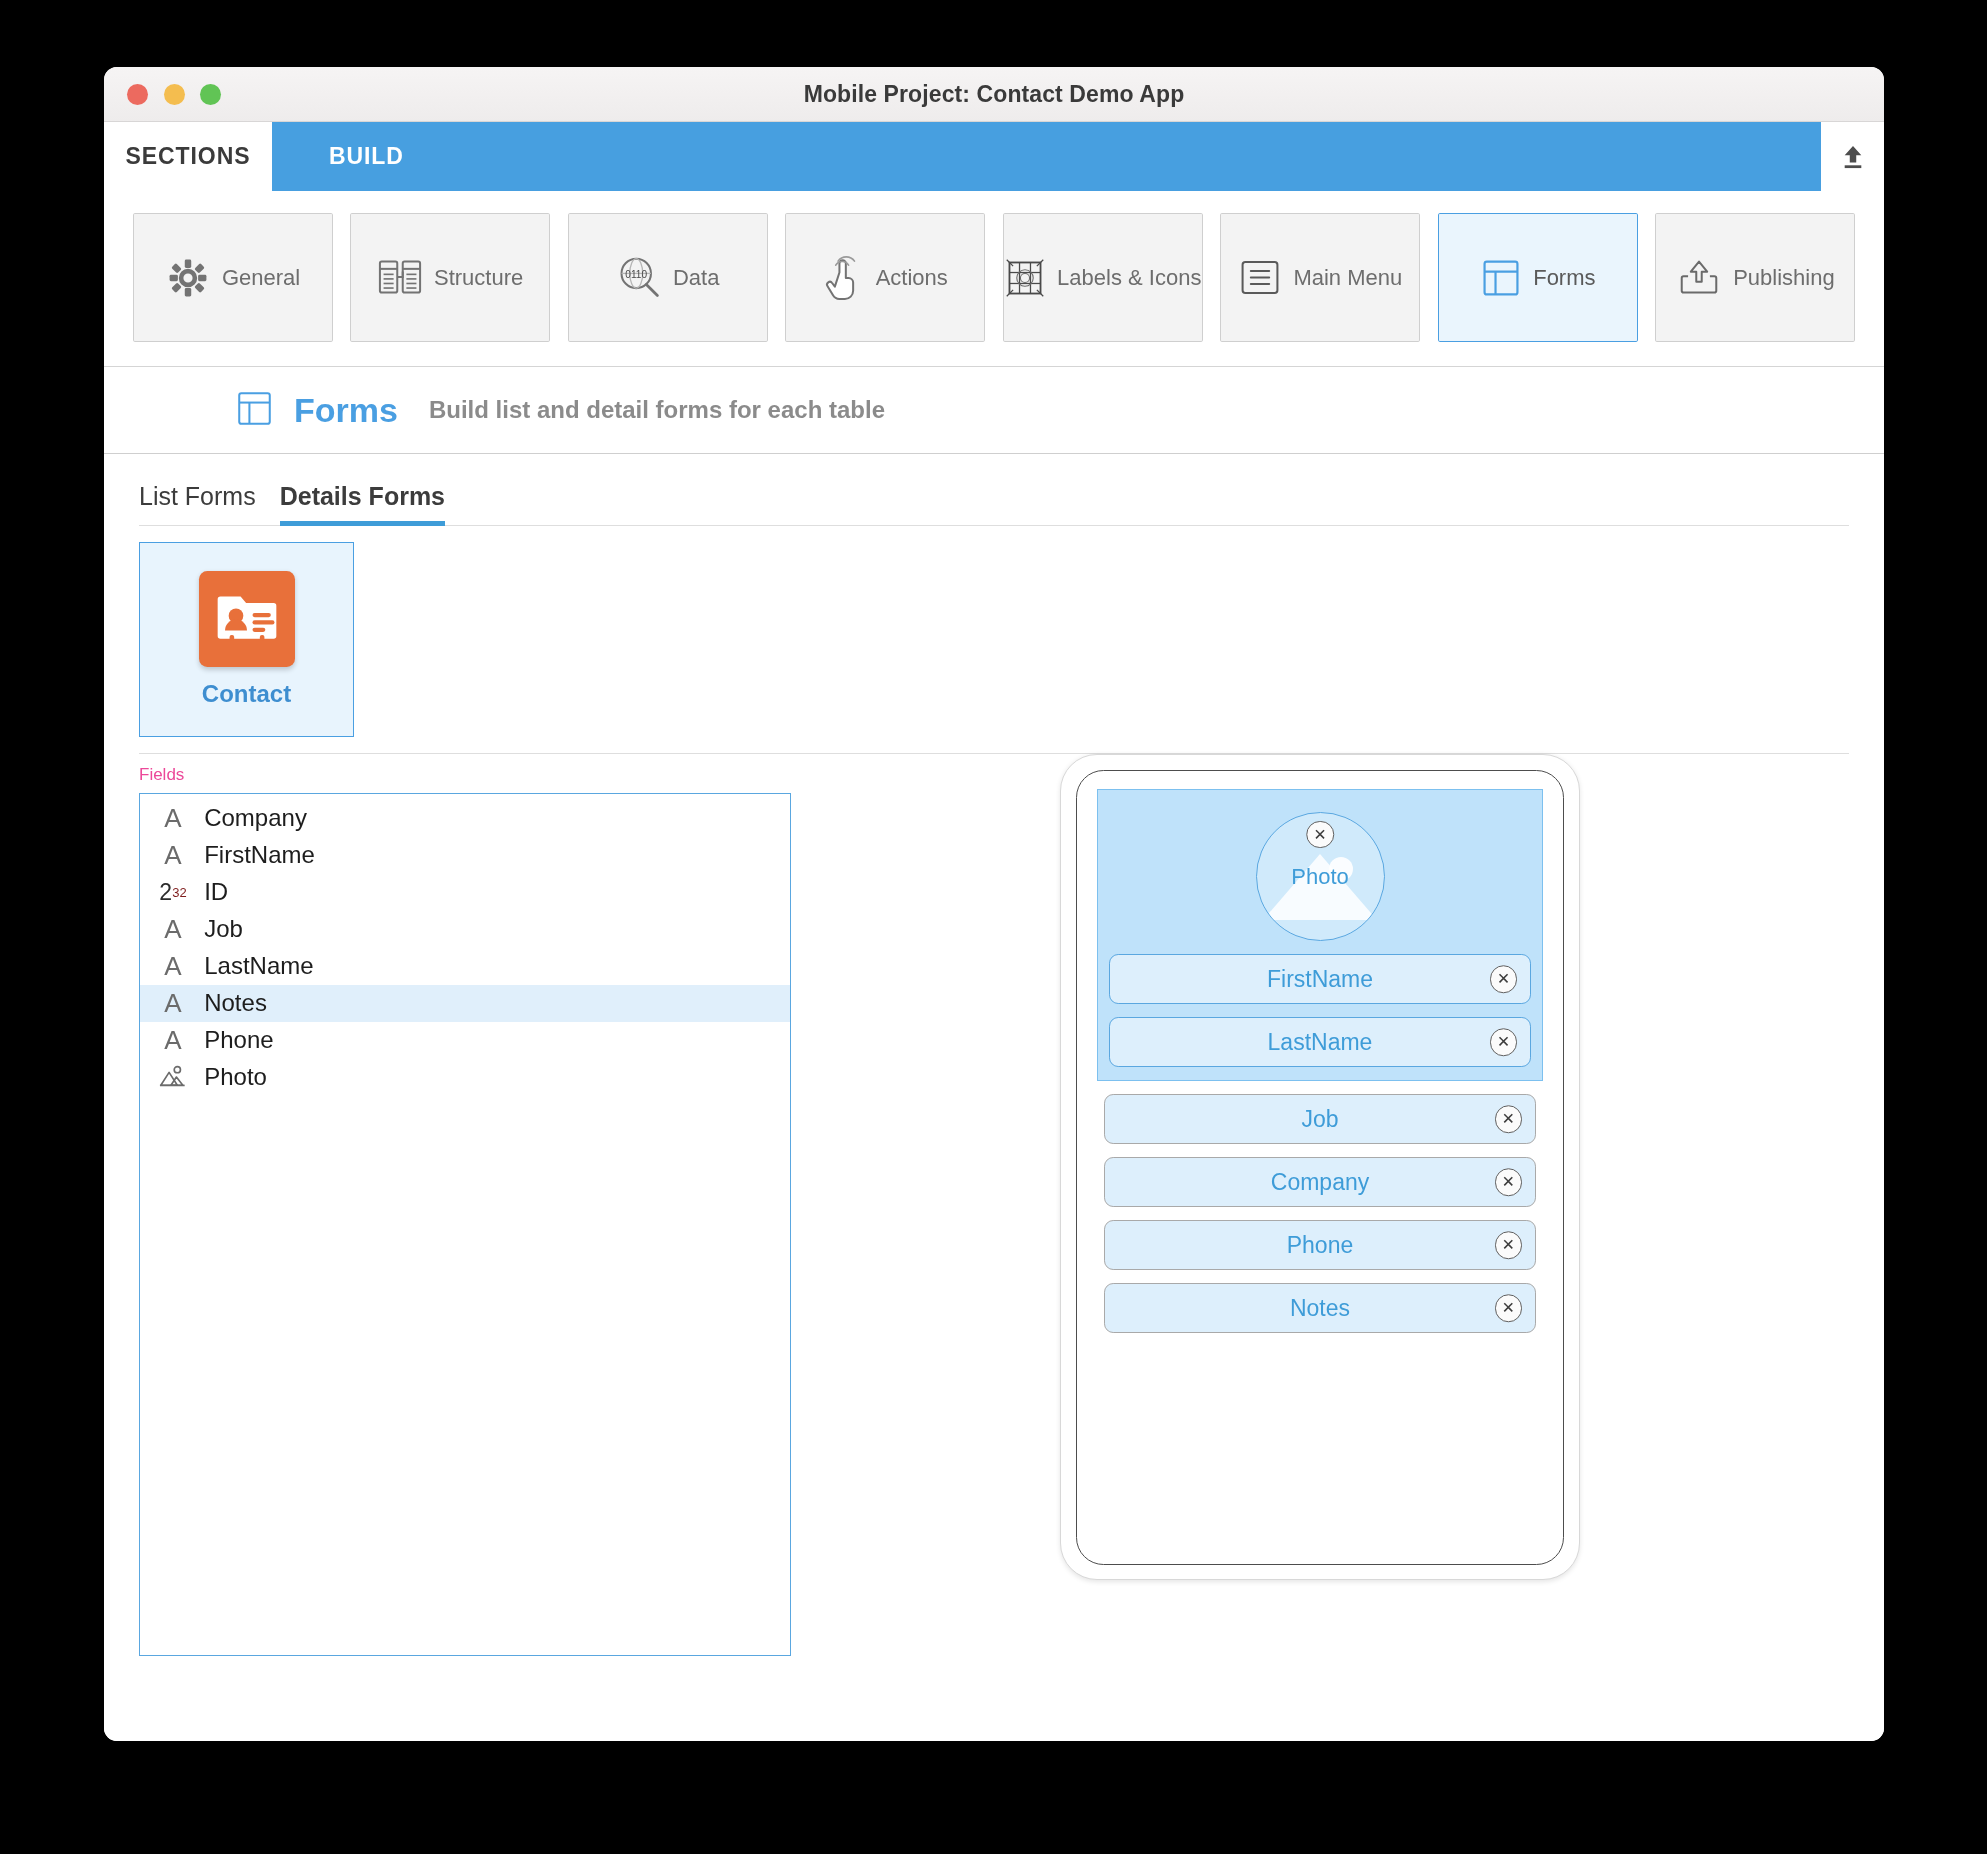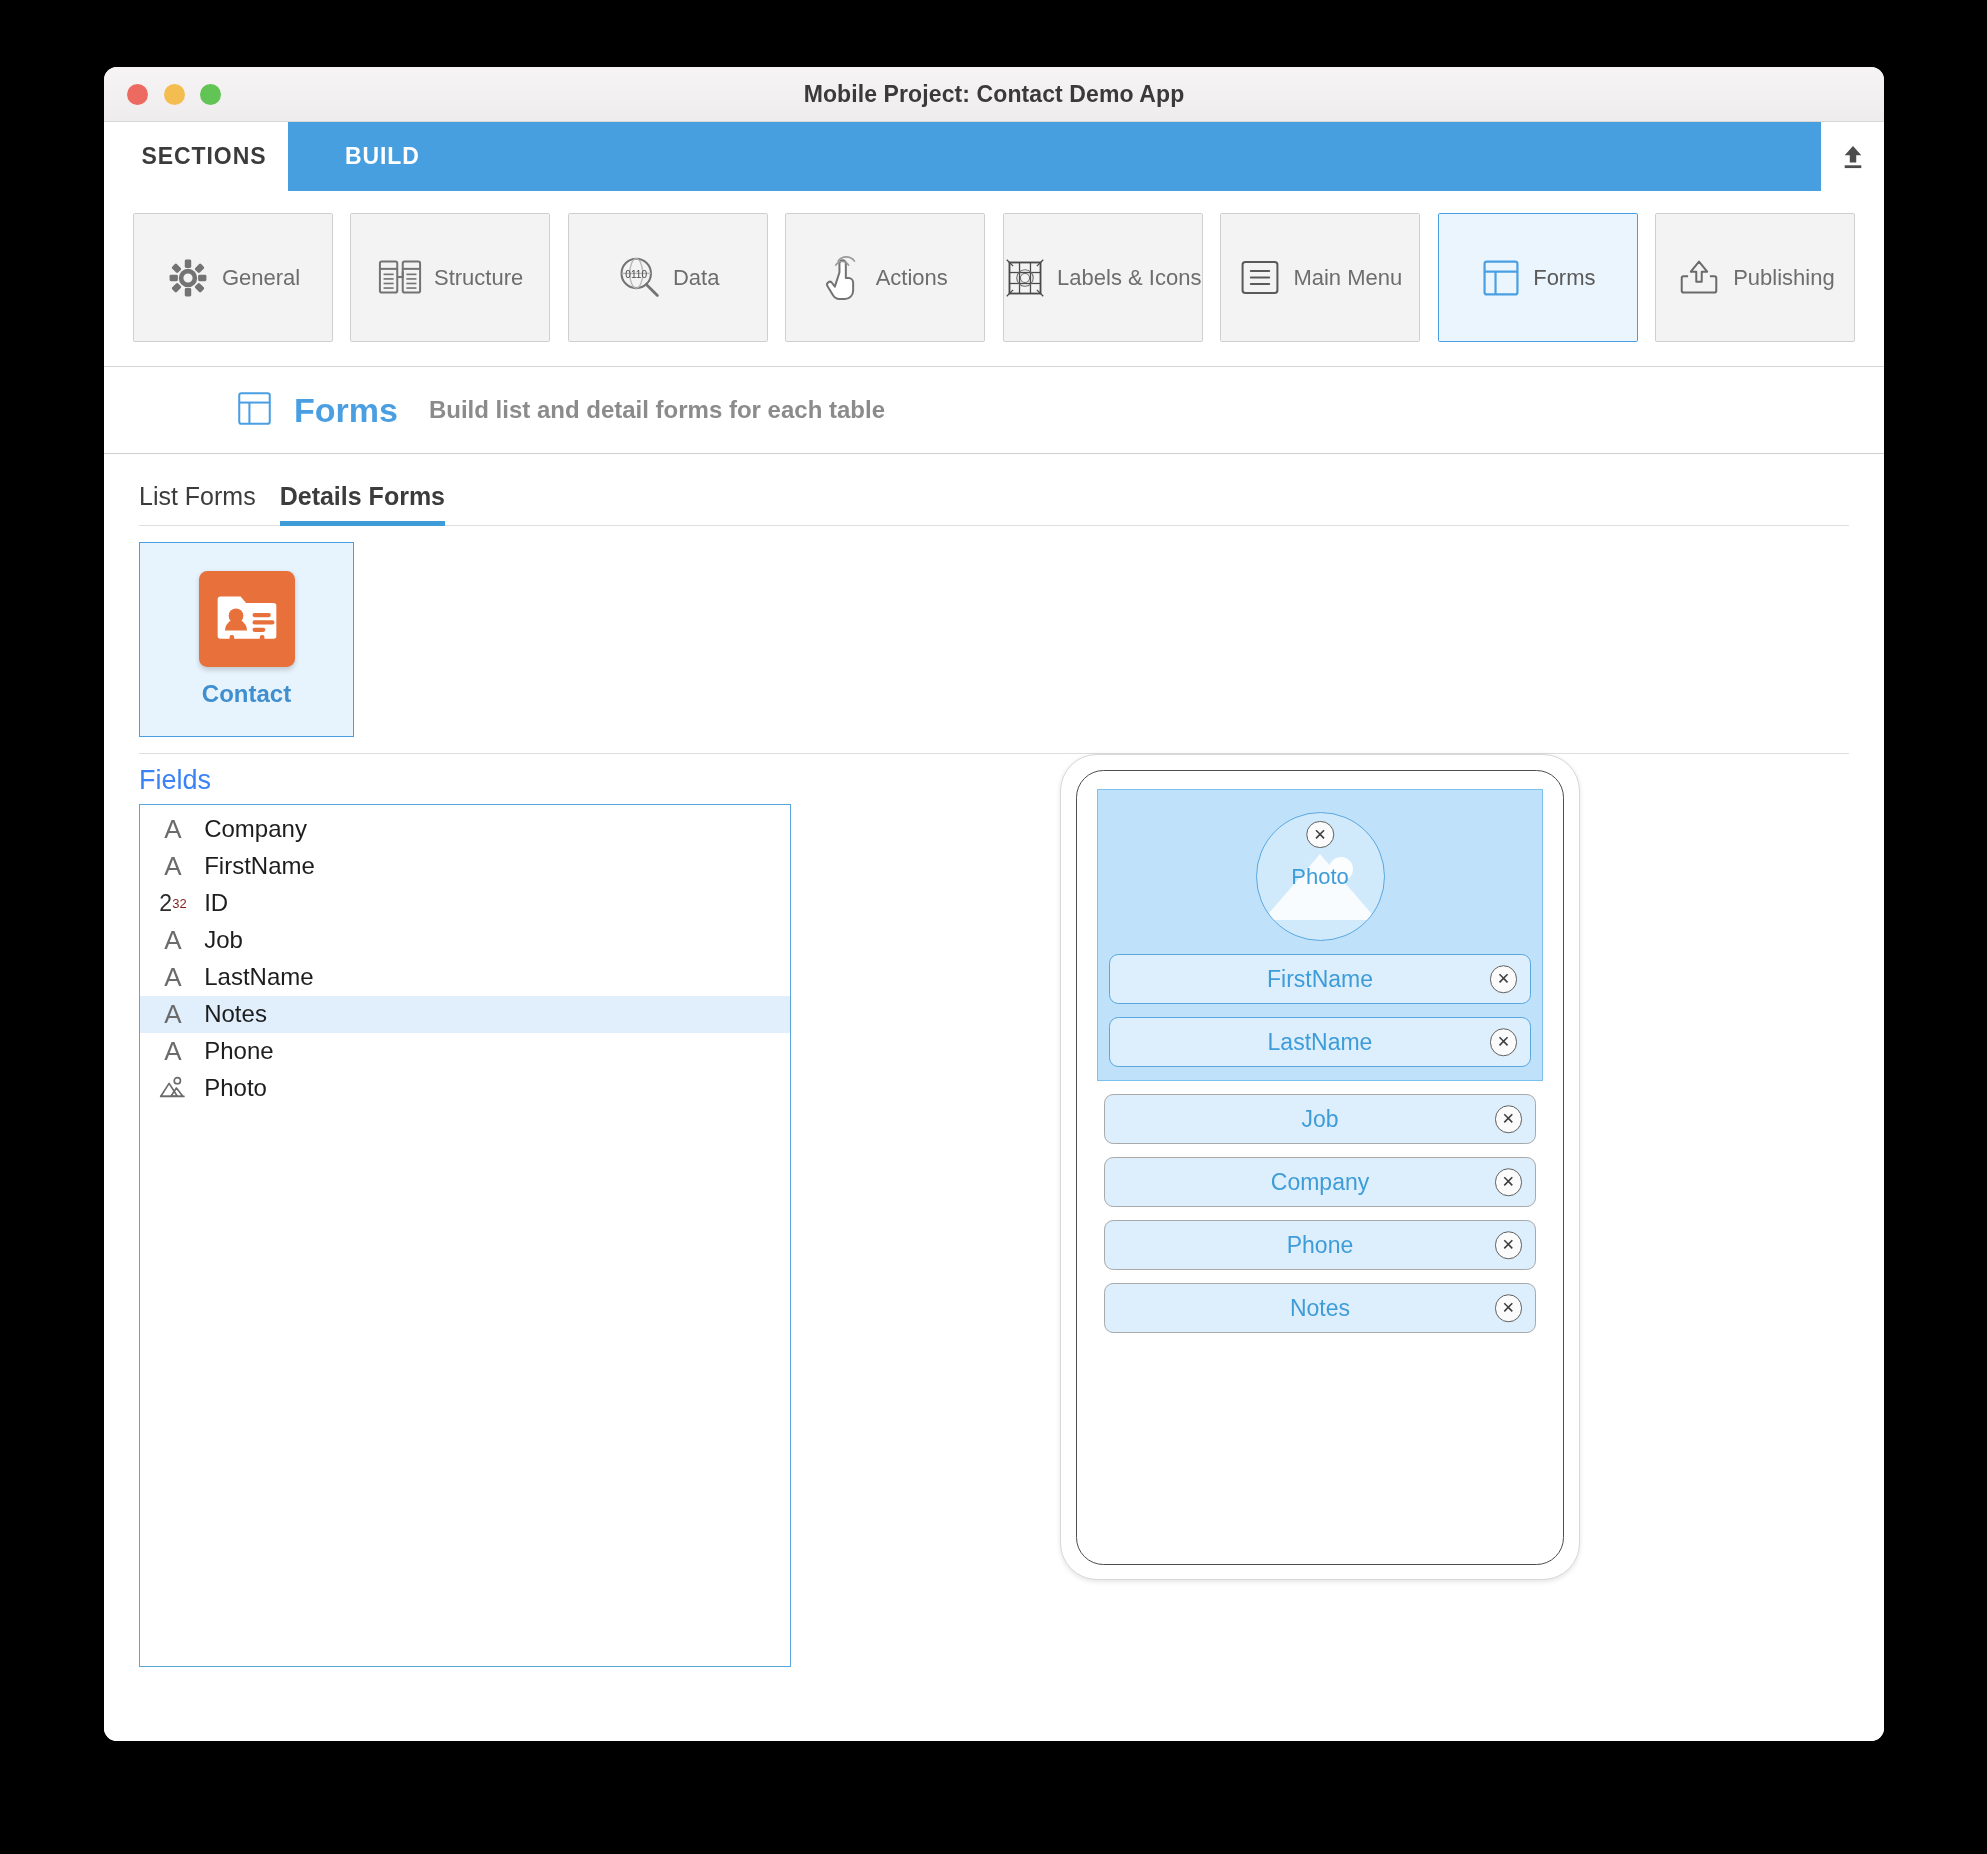--- a/index.html
+++ b/index.html
@@ -39,21 +39,20 @@
     font-size: 23px; font-weight: bold; color: #3a3a3a;
     letter-spacing: 0.1px;
   }
 
   
   .tabbar {
     height: 69px;
     display: flex;
     background: #ffffff;
     position: relative;
-    margin-left: 16px;
   }
   .tab {
     display: flex; align-items: center; justify-content: center;
     font-size: 23px; font-weight: bold; letter-spacing: 0.9px;
   }
   .tab.sections { width: 168px; color: #3b3b3b; background: #ffffff; }
   .tab.build {
     flex: 1; color: #ffffff; background: #479fe0;
     justify-content: flex-start; padding-left: 57px;
   }
@@ -139,21 +138,21 @@
   }
   .tc-label { font-size: 24px; font-weight: bold; color: #3e8ed0; }
 
   .cards-rule { margin: 16.5px 35px 0 35px; border-bottom: 0.9px solid #dedede; }
 
   
   .cols { display: flex; padding: 0 35px; }
   .col-left { width: 652px; }
   .col-right { flex: 1; }
 
-  .col-caption { font-size: 27px; color: #3b82f6; padding: 11px 0 7.3px 0; }
+  .col-caption { font-size: 17px; color: #ec4899; padding: 11px 0 7.3px 0; }
 
   .field-list {
     border: 0.9px solid #5aa7e0;
     background: #fff;
     height: 863px;
     padding-top: 6.4px;
   }
   .field-row {
     display: flex; align-items: center; gap: 14.7px;
     height: 37px; padding-left: 16.5px;

